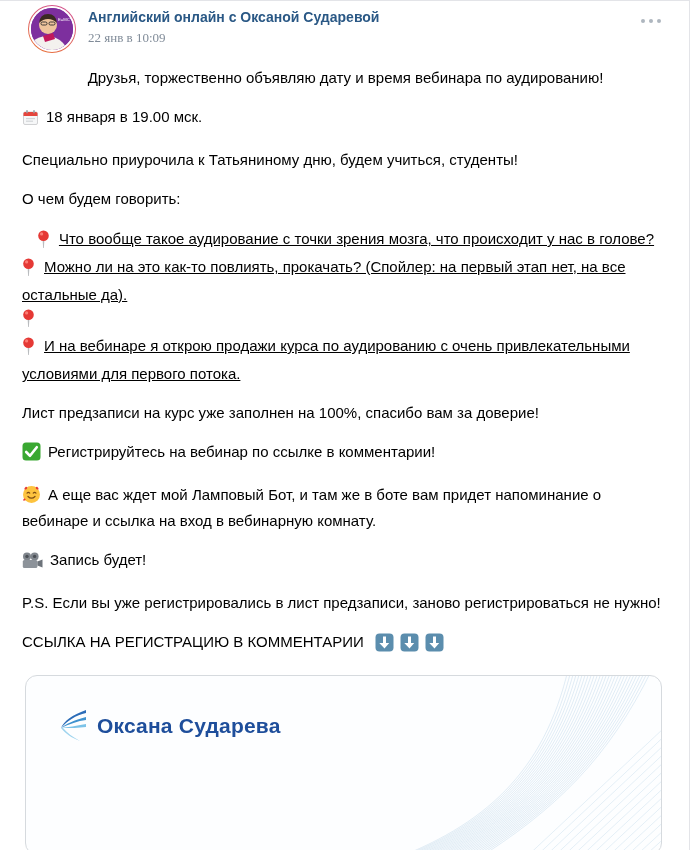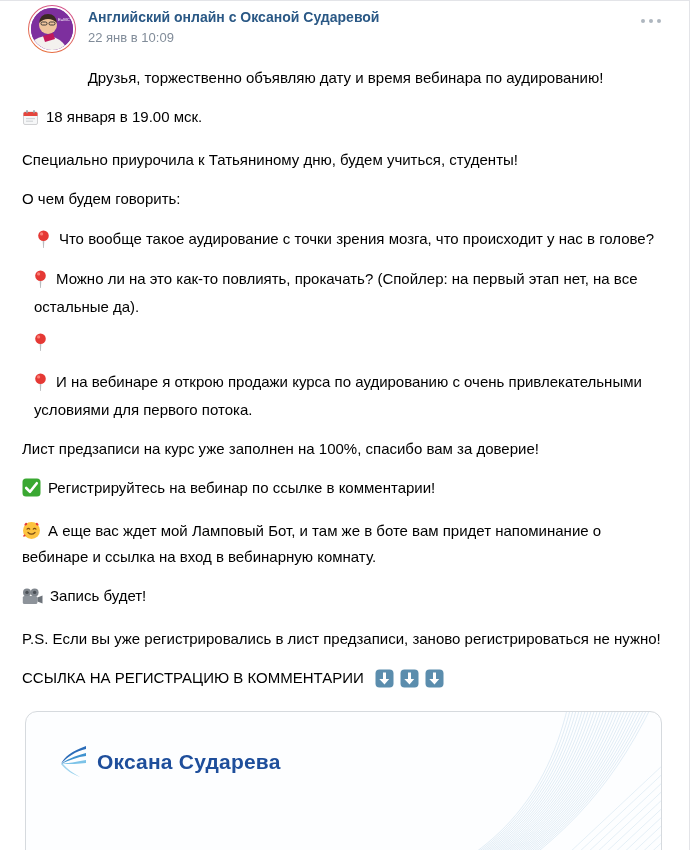--- a/index.html
+++ b/index.html
@@ -19,29 +19,29 @@
     position:absolute;left:28px;top:4px;width:48px;height:48px;border-radius:50%;
     background:linear-gradient(205deg,#d4538f 10%,#e8703a 90%);
     display:flex;align-items:center;justify-content:center;cursor:pointer;
   }
   .avatar-inner{
     width:42px;height:42px;border-radius:50%;border:2px solid #fff;
     overflow:hidden;background:#7d2f9e;
   }
   .head-texts{position:absolute;left:88px;top:7px;}
   .community-name{color:#2a5885;font-weight:bold;font-size:14px;line-height:18px;cursor:pointer;}
-  .post-date{color:#818c99;font-size:13px;line-height:17px;margin-top:3px;}
+  .post-date{color:#818c99;font-size:13px;line-height:17px;margin-top:3px;font-family:Liberation Serif, serif;}
   .menu-dots{position:absolute;right:24px;top:14px;display:flex;gap:4px;padding:4px;cursor:pointer;}
   .menu-dots i{width:4px;height:4px;border-radius:50%;background:#aeb6bf;display:block;}
   
   .post-body{padding:0 20px 0 22px;font-size:15px;line-height:22px;color:#000;}
   .post-body p{margin:17px 0;}
   .post-body p:first-child{margin-top:12px;text-align:center;}
   .bullet-block{margin:17px 0;}
-  .bullet-block p{margin:12px;line-height:23px;}
+  .bullet-block p{margin:0;line-height:23px;text-decoration:underline;}
   .emj{display:inline-block;vertical-align:-4px;margin-right:7px;}
   .emj.pin{vertical-align:-5px;margin-right:9px;}
   .emj.arrow{margin:0 1px;vertical-align:-5px;}
   .link-line .arrows{margin-left:6px;white-space:nowrap;}
   
   .attachment{
     position:relative;margin:14px 0 0 25px;width:637px;height:180px;
     box-sizing:border-box;border:1px solid #d6dade;border-radius:12px;
     overflow:hidden;background:#fdfeff;cursor:pointer;
   }

